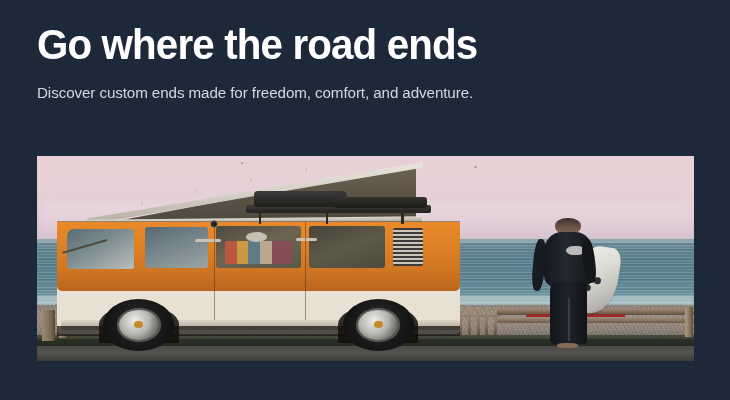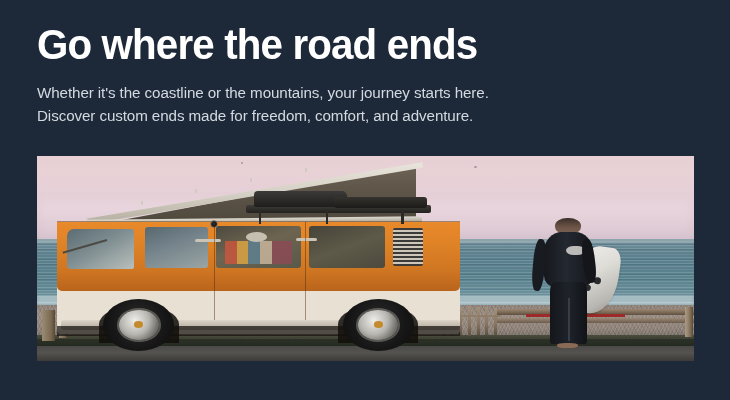--- a/index.html
+++ b/index.html
@@ -441,21 +441,20 @@
     background:linear-gradient(to right,#9c8b74,#7a6950 70%,#554835);
   }
 </style>
 </head>
 <body>
 
 <div class="hero-text">
   <h1 class="hero-title">Go where the road ends</h1>
 
   <p class="hero-sub">
-    <span>Whether it's the coastline or the mountains, your journey starts here.</span>
     <span>Discover custom ends made for freedom, comfort, and adventure.</span>
   </p>
 </div>
 
 <figure class="photo">
   <div class="photo-inner">
 
     <div class="sky"></div>
     <div class="sky-haze"></div>
     <div class="bird" style="left:66.5%; top:5%;"></div>

